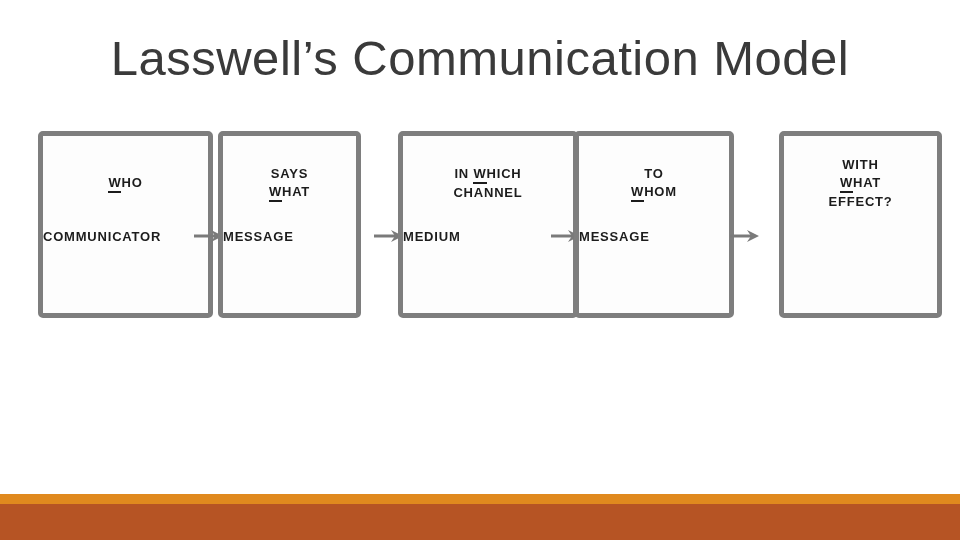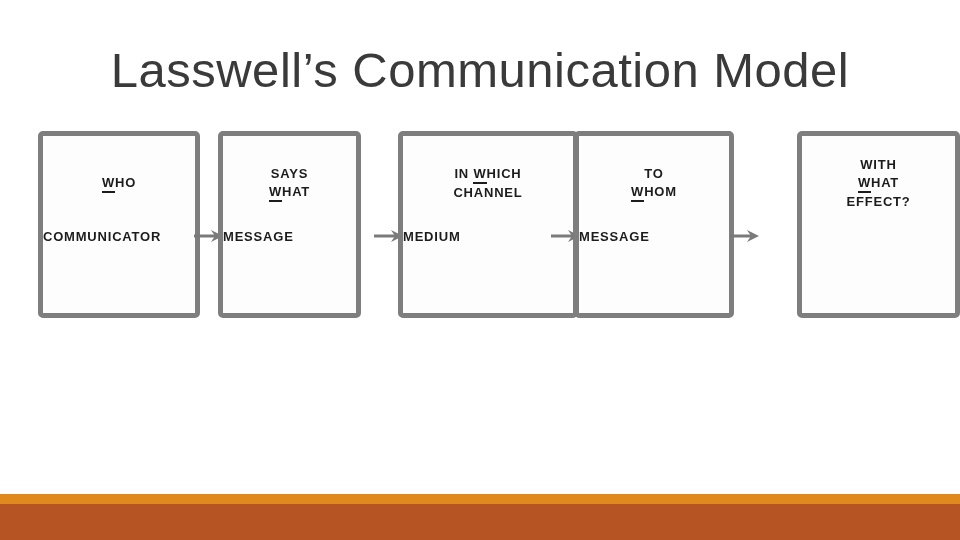--- a/index.html
+++ b/index.html
@@ -14,21 +14,21 @@
   * { margin: 0; padding: 0; box-sizing: border-box; }
   html, body { width: 960px; height: 540px; overflow: hidden; }
   body {
     background: var(--background);
     font-family: "Liberation Sans", sans-serif;
     position: relative;
   }
   .slide { position: absolute; inset: 0; }
   .slide-title {
     position: absolute;
-    top: 42px; left: 0; right: 0;
+    top: 30px; left: 0; right: 0;
     text-align: center;
     font-size: 49px;
     letter-spacing: 0.5px;
     color: var(--title-text);
     font-weight: 400;
     white-space: nowrap;
   }
   .diagram { position: absolute; top: 131px; left: 0; width: 960px; height: 187px; }
   .dbox {
     position: absolute; top: 0;
@@ -82,21 +82,21 @@
 </style>
 </head>
 <body>
 
 <div class="slide">
 
   <h1 class="slide-title">Lasswell’s Communication Model</h1>
 
   <div class="diagram">
 
-    <div class="dbox" style="left:38px; width:162px;">
+    <div class="dbox" style="left:38px; width:175px;">
       <div class="qarea">
         <div class="qline"><span></span><span class="u">W</span><span>HO</span></div>
       </div>
       <div class="box-label">COMMUNICATOR</div>
     </div>
 
     <div class="flow-arrow" style="left:194px;">
       <svg width="30" height="16" viewBox="0 0 30 16">
         <line x1="0" y1="8" x2="21" y2="8" stroke="#7a7a7a" stroke-width="3"></line>
         <path d="M29 8 L17 2 L21 8 L17 14 Z" fill="#7a7a7a"></path>
@@ -141,21 +141,21 @@
       <div class="box-label">MESSAGE</div>
     </div>
 
     <div class="flow-arrow" style="left:730px;">
       <svg width="30" height="16" viewBox="0 0 30 16">
         <line x1="0" y1="8" x2="21" y2="8" stroke="#7a7a7a" stroke-width="3"></line>
         <path d="M29 8 L17 2 L21 8 L17 14 Z" fill="#7a7a7a"></path>
       </svg>
     </div>
 
-    <div class="dbox" style="left:797px; width:163px;text-decoration:underline;">
+    <div class="dbox" style="left:779px; width:163px;text-decoration:underline;">
       <div class="qarea">
         <div class="qline"><span>WITH</span><span></span></div>
         <div class="qline"><span></span><span class="u">W</span><span>HAT</span></div>
         <div class="qline"><span>EFFECT?</span><span></span></div>
       </div>
     </div>
 
   </div>
 
   <div class="stripe-light"></div>

